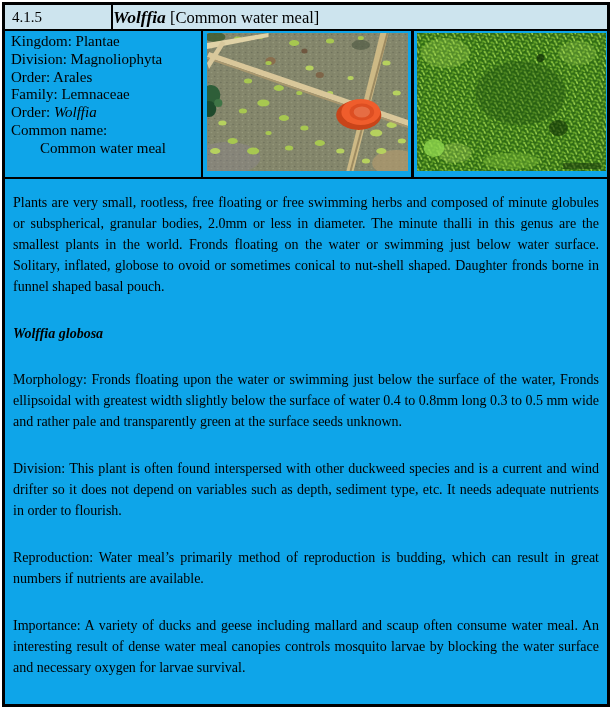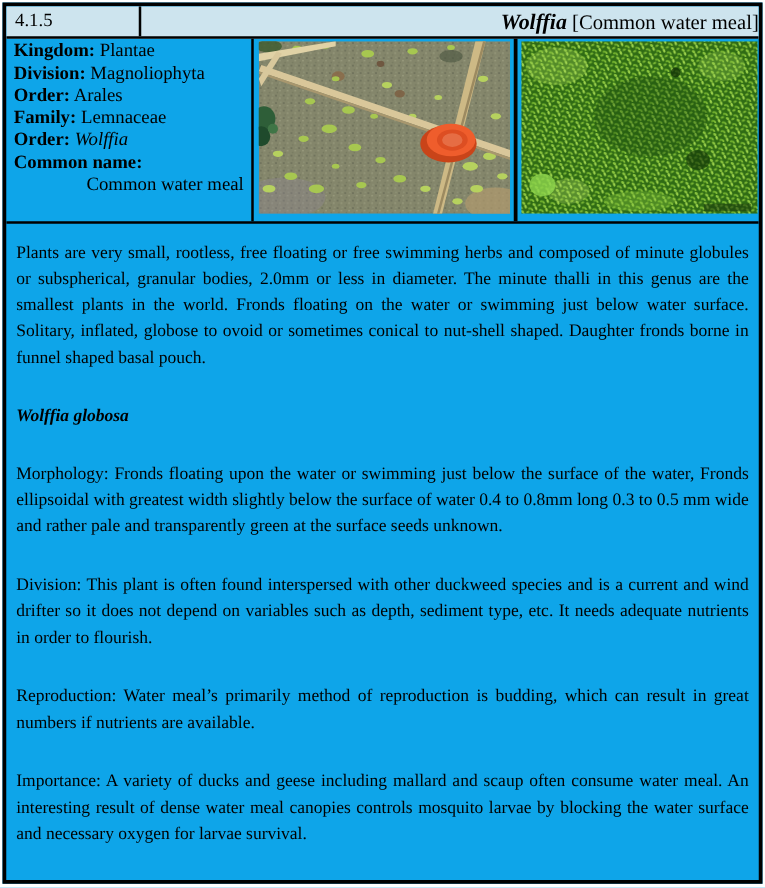--- a/index.html
+++ b/index.html
@@ -5,29 +5,29 @@
   html, body { margin:0; padding:0; background:#ffffff; }
   body { width:612px; height:710px; font-family:"Liberation Serif", serif; color:#000; }
   .page {
     position:relative; margin:2px; width:602px; height:699px;
     border:3px solid #000; box-sizing:content-box; background:#0ea5e9; overflow:hidden;
   }
   
   .header { display:flex; background:#cde4ee; border-bottom:2.5px solid #000; height:24px; align-items:center; }
   .sec-cell { width:108px; height:100%; border-right:2.5px solid #000; box-sizing:border-box;
               display:flex; align-items:center; padding-left:7px; font-size:15px; }
-  .title-cell { flex:1; text-align:right; font-size:16.5px; white-space:nowrap; }
+  .title-cell { flex:1; text-align:left; font-size:16.5px; white-space:nowrap; }
   .genus-title { font-weight:bold; font-style:italic; font-size:17.5px; }
   
   .middle { display:flex; height:146px; border-bottom:2.5px solid #000; }
   .tax { width:186px; border-right:2.5px solid #000; box-sizing:content-box;
          padding:2px 4px 0 6px; font-size:15px; line-height:17.8px; }
-  .tax-row b { font-weight:bold; }
+  .tax-row b { font-weight:normal; }
   .tax .it { font-style:italic; }
-  .tax-common { text-align:right; padding-right:2px; }
+  .tax-common { text-align:center; padding-right:2px; }
   .pwrap { box-sizing:border-box; height:100%; }
   .pwrap svg { width:100%; height:100%; display:block; }
   .p1 { flex:0 0 208px; padding:2px 3px 6px 4px; }
   .vdiv { flex:0 0 2.5px; background:#000; }
   .p2 { flex:1; padding:2px 1px 6px 3px; }
   
   .bodytext { padding:14px 8px 0 8px; font-size:14px; line-height:20.9px; }
   .bodytext p { margin:0 0 26px 0; text-align:justify; }
   .species-heading { font-weight:bold; font-style:italic; }
   .bodytext b { font-weight:normal; }

